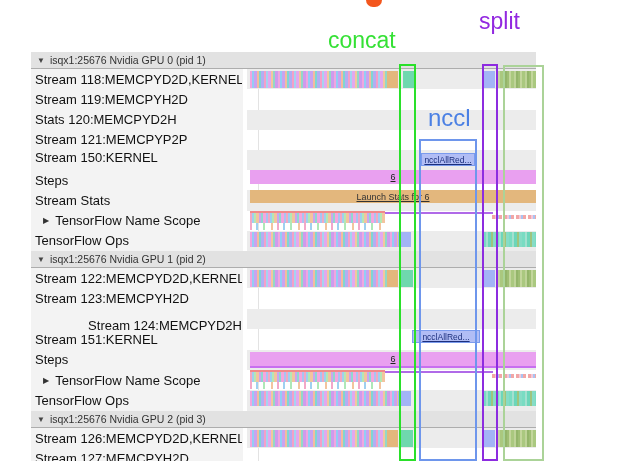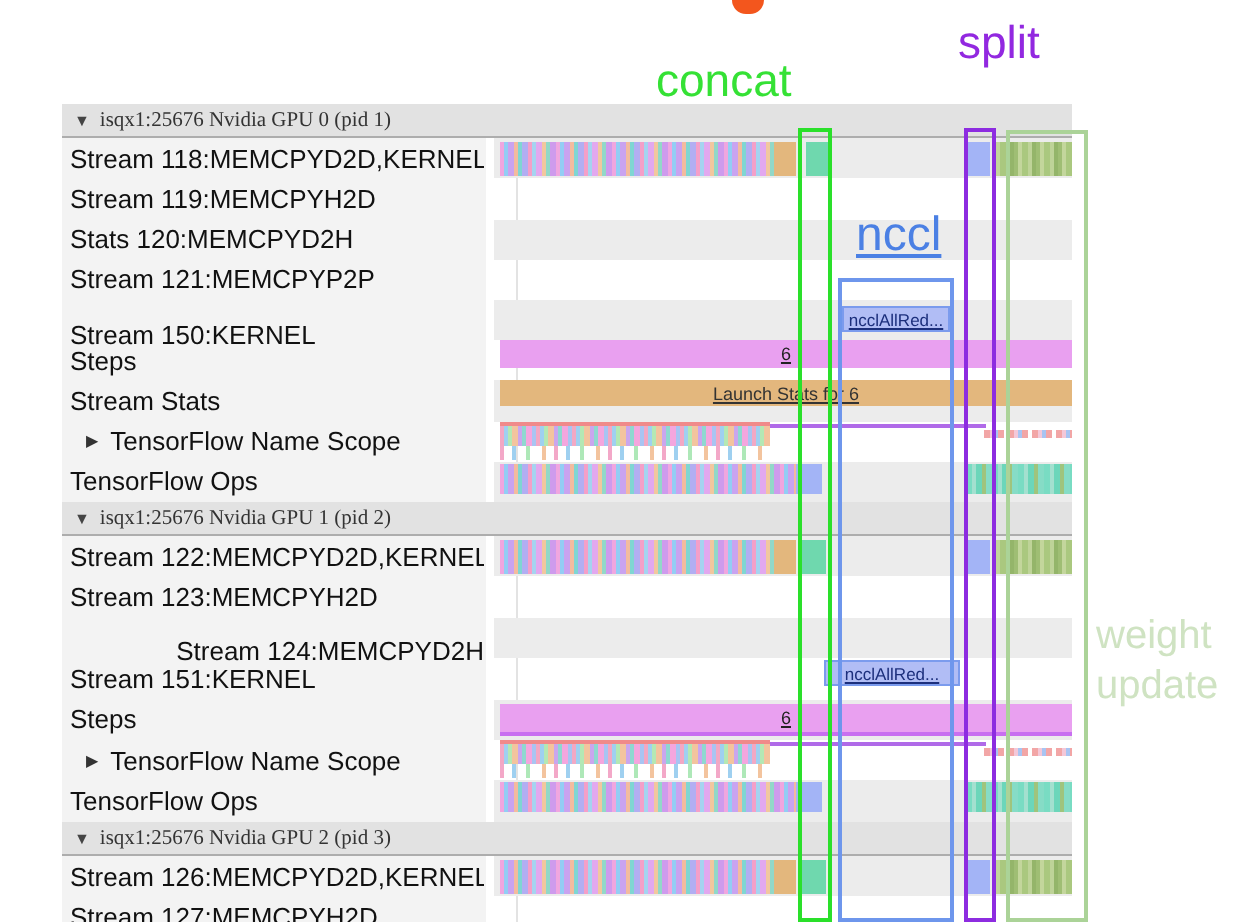--- a/index.html
+++ b/index.html
@@ -6,21 +6,21 @@
   #stage{position:relative;width:622px;height:461px;overflow:hidden;
          font-family:"Liberation Sans",sans-serif;background:#fff;}
   
   #label-panel-bg{position:absolute;left:31px;top:52px;width:212px;height:409px;background:#f3f3f3;}
   #timeline-bg{position:absolute;left:247px;top:52px;width:289px;height:409px;background:#fff;}
   .gridline{position:absolute;top:52px;width:1px;height:409px;background:#e3e3e3;}
   
   .sec-header{position:absolute;left:31px;width:505px;height:16px;background:#e2e2e2;
               border-bottom:1px solid #adadad;display:flex;align-items:center;}
   .sec-caret{font-size:8px;color:#444;margin-left:6px;margin-right:5px;}
-  .sec-title{font-size:10.5px;color:#333;font-family:Liberation Serif, serif;}
+  .sec-title{font-size:10.5px;color:#333;}
   
   .row-label{position:absolute;left:31px;width:211px;height:20px;display:flex;align-items:center;
              font-size:13px;color:#111;white-space:nowrap;overflow:hidden;background:transparent;}
   .row-label .txt{padding-left:4px;}
   .row-label.indent .txt{padding-left:0;}
   .row-caret{font-size:8px;color:#333;margin-left:12px;margin-right:6px;}
   .strip{position:absolute;left:247px;width:289px;background:transparent;}
   .strip.gray{background:#ececec;}
   .seg{position:absolute;text-decoration:underline;}
   .seg-pastel{background:repeating-linear-gradient(90deg,
@@ -42,21 +42,21 @@
     #f3a8c8 0 2px,transparent 2px 6px,#9fd0f0 6px 8px,transparent 8px 13px,
     #aee8b8 13px 15px,transparent 15px 21px,#f3c49e 21px 23px,transparent 23px 27px);}
   .seg-dots{background:repeating-linear-gradient(90deg,
     #f2a6a6 0 3px,#f4c8d8 3px 5px,#a8c4f2 5px 7px,#f2a6a6 7px 10px,transparent 10px 12px);}
   
   .overlay{position:absolute;box-sizing:border-box;background:transparent;}
   
   .ann{position:absolute;font-family:"Liberation Sans",sans-serif;}
   #ann-concat{left:328px;top:27px;font-size:23px;}
   #ann-split{left:463px;top:8px;font-size:23px;margin-left:16px;}
-  #ann-nccl{left:428px;top:104px;font-size:24px;text-decoration:underline;}
+  #ann-nccl{left:428px;top:104px;font-size:24px;}
   #ann-weight{left:548px;top:306px;font-size:20px;line-height:25px;}
   #orange-cutoff{position:absolute;left:366px;top:0;width:16px;height:7px;
     border-radius:0 0 8px 8px;}
 </style>
 </head>
 <body>
 
 <div id="stage">
   <div id="label-panel-bg"></div>
   <div id="timeline-bg"></div>
@@ -82,21 +82,21 @@
       </div>
       <div class="strip gray" style="top: 109.6px; height: 20.2px;"></div>
       <div class="row-label" style="top: 109.6px;">
         <div class="txt">Stats 120:MEMCPYD2H</div>
       </div>
       <div class="strip" style="top: 129.8px; height: 20.2px;"></div>
       <div class="row-label" style="top: 129.8px;">
         <div class="txt">Stream 121:MEMCPYP2P</div>
       </div>
       <div class="strip gray" style="top: 150px; height: 20.2px;"></div>
-      <div class="row-label" style="top: 157px;">
+      <div class="row-label" style="top: 147px;">
         <div class="txt">Stream 150:KERNEL</div>
       </div>
       <div class="seg seg-label-bar" style="background: rgb(177, 189, 245); border: 1px solid rgb(123, 155, 237); color: rgb(28, 47, 124); font-size: 8.5px; left: 421px; top: 153px; width: 54px; height: 13px;">ncclAllRed...</div>
       <div class="strip" style="top: 170.2px; height: 20.2px;"></div>
       <div class="row-label" style="top: 170.2px;">
         <div class="txt">Steps</div>
       </div>
       <div class="seg seg-label-bar" style="background: rgb(233, 160, 240); color: rgb(34, 34, 34); font-size: 9px; left: 250px; top: 170.2px; width: 286px; height: 14px;">6</div>
       <div class="strip gray" style="top: 190.4px; height: 20.2px;"></div>
       <div class="row-label" style="top: 190.4px;">
@@ -195,17 +195,13 @@
       <div class="overlay" style="left: 399px; top: 64px; width: 17px; height: 397px; border: 2.5px solid rgb(42, 224, 42);"></div>
       <div class="overlay" style="left: 419px; top: 139px; width: 58px; height: 322px; border: 2px solid rgb(110, 150, 236);"></div>
       <div class="overlay" style="left: 482px; top: 64px; width: 16px; height: 397px; border: 2.5px solid rgb(141, 44, 224);"></div>
       <div class="overlay" style="left: 503px; top: 65px; width: 41px; height: 396px; border: 2px solid rgb(171, 211, 152);"></div>
     </div>
 
   <div id="orange-cutoff" style="background: rgb(243, 86, 29);"></div>
   <div class="ann" id="ann-concat" style="color: rgb(53, 225, 53);">concat</div>
   <div class="ann" id="ann-split" style="color: rgb(146, 40, 224);">split</div>
   <div class="ann" id="ann-nccl" style="color: rgb(75, 128, 228);">nccl</div>
-  <div class="ann" id="ann-weight" style="color: rgb(207, 227, 194);">
-    <div>weight</div>
-    <div>update</div>
-  </div>
 </div>
 
 </body></html>

